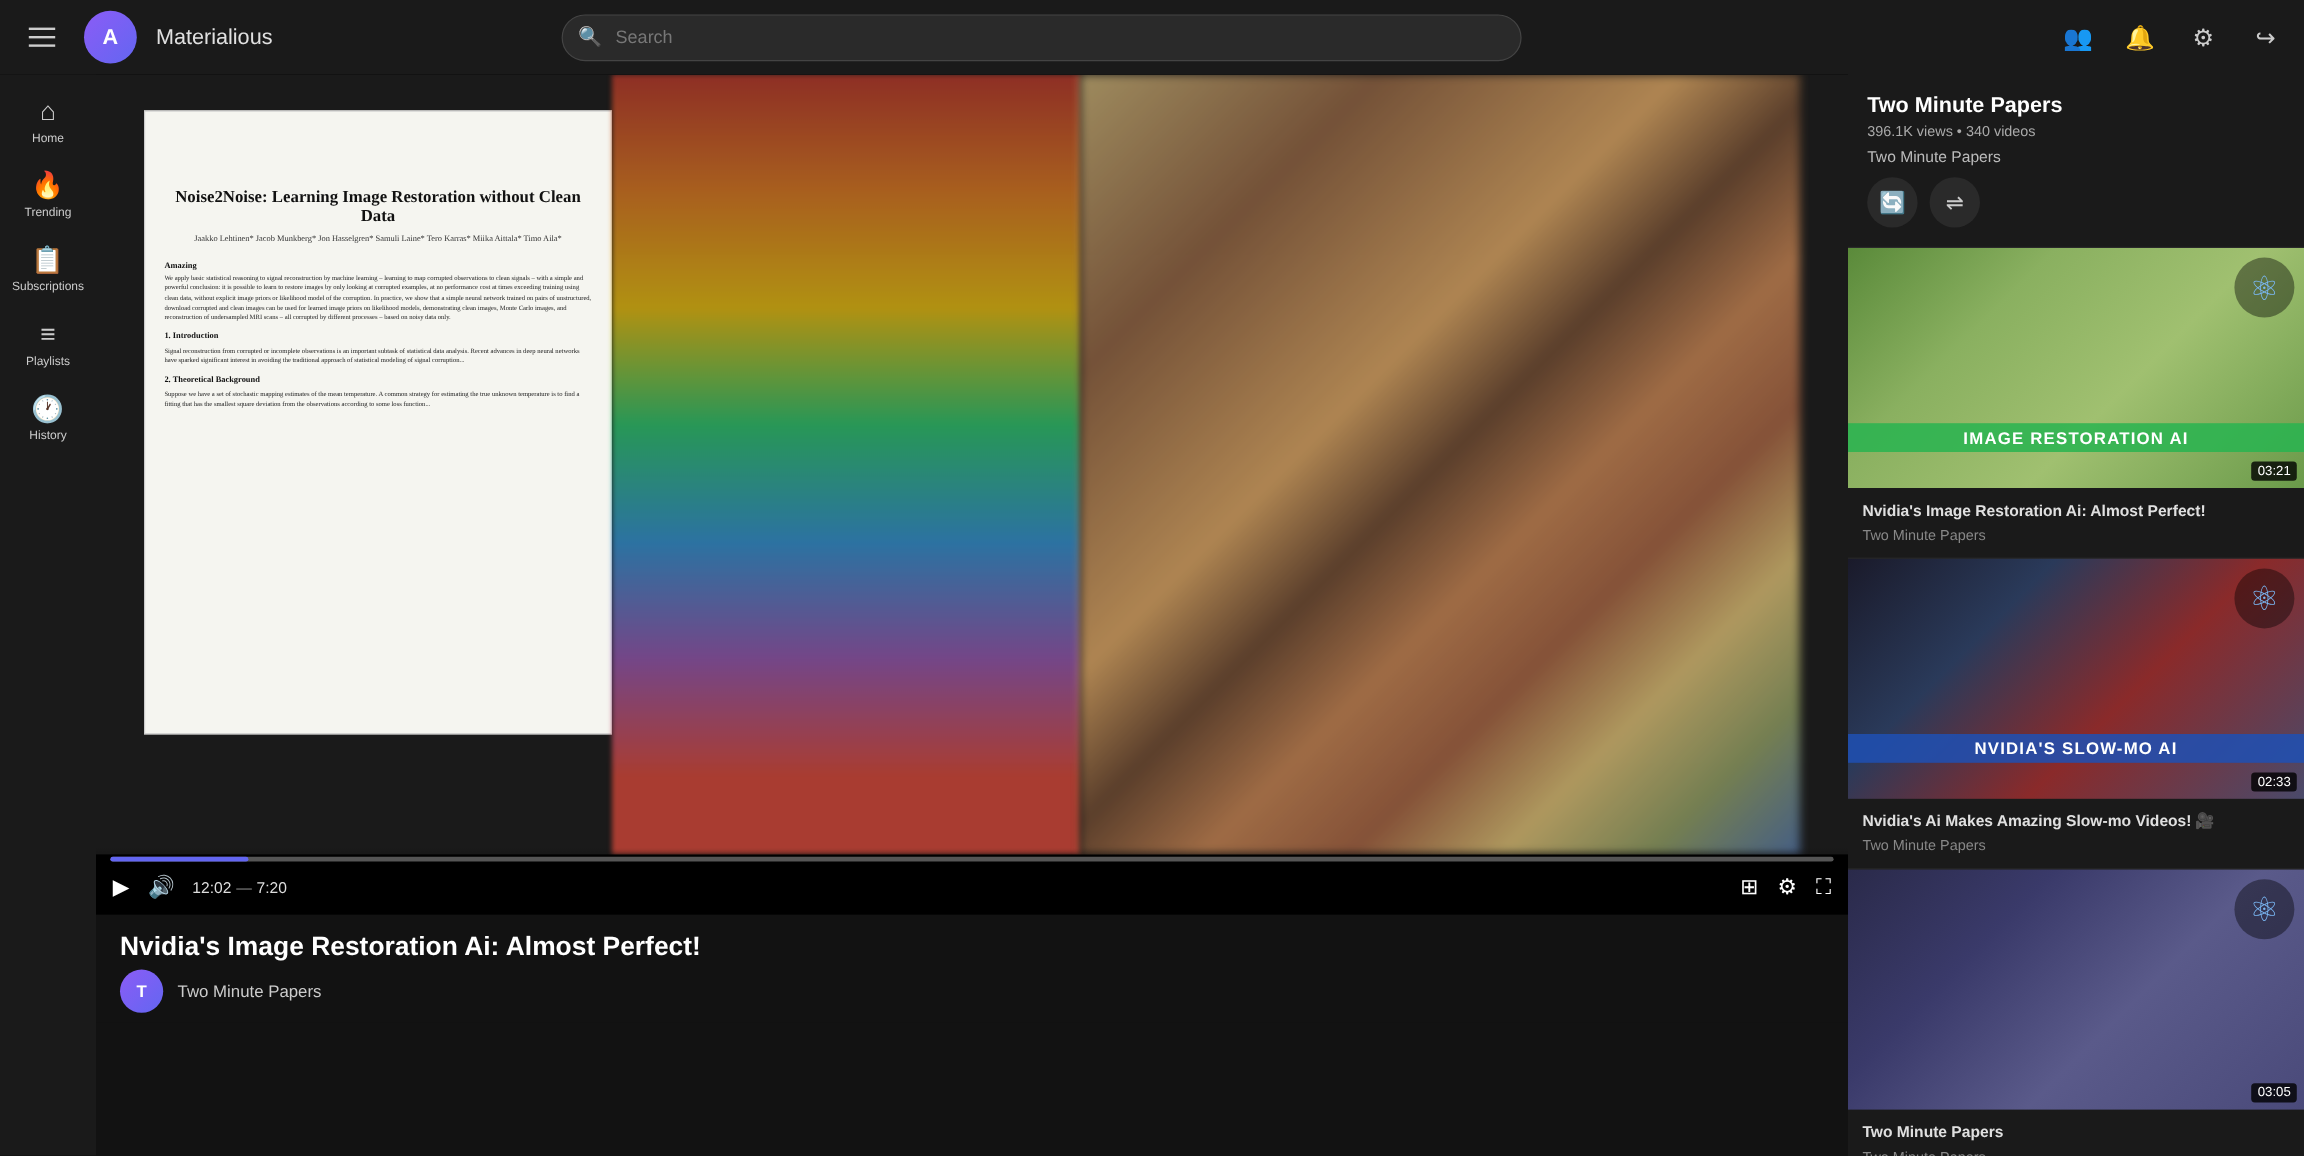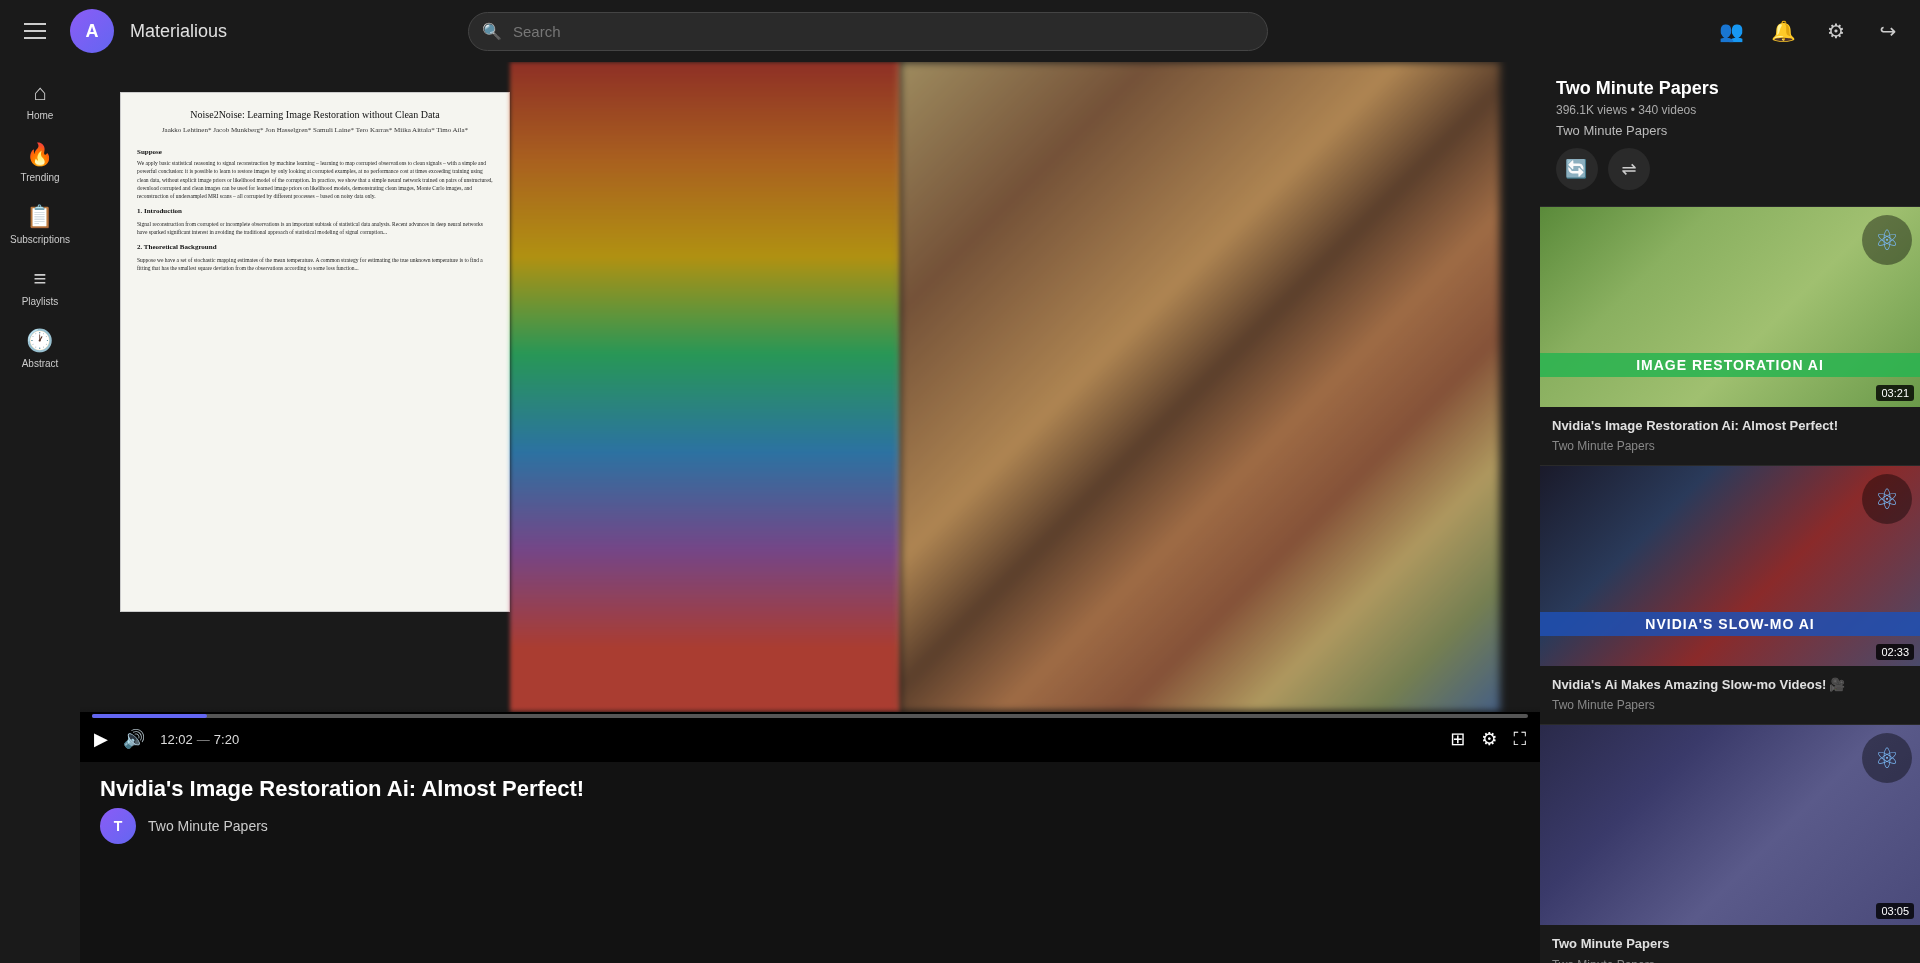--- a/index.html
+++ b/index.html
@@ -173,26 +173,27 @@
       width: 390px;
       height: 520px;
       background: #f5f5f0;
       border: 1px solid #ccc;
       display: flex;
       flex-direction: column;
       padding: 16px;
       overflow: hidden;
     }
     .paper-title-text {
-      font-size: 10px;
+      font-size: 14px;
       color: #111;
-      font-weight: normal;
+      font-weight: bold;
       text-align: center;
       margin-bottom: 6px;
       font-family: serif;
+      margin-top: 48px;
     }
     .paper-authors {
       font-size: 7px;
       color: #333;
       text-align: center;
       margin-bottom: 8px;
       font-family: serif;
     }
     .paper-body {
       font-size: 5.5px;
@@ -492,33 +493,33 @@
     <div class="sidebar-item">
       <span class="icon">📋</span>
       <span class="label">Subscriptions</span>
     </div>
     <div class="sidebar-item">
       <span class="icon">≡</span>
       <span class="label">Playlists</span>
     </div>
     <div class="sidebar-item">
       <span class="icon">🕐</span>
-      <span class="label">Abstract</span>
+      <span class="label">History</span>
     </div>
   </div>
 
   <div class="content-area">
 
     <div class="video-player-wrap">
       <div class="video-canvas">
 
         <div class="paper-img">
           <div class="paper-title-text">Noise2Noise: Learning Image Restoration without Clean Data</div>
           <div class="paper-authors">Jaakko Lehtinen* Jacob Munkberg* Jon Hasselgren* Samuli Laine* Tero Karras* Miika Aittala* Timo Aila*</div>
-          <div class="paper-section-title">Suppose</div>
+          <div class="paper-section-title">Amazing</div>
           <div class="paper-body">
             We apply basic statistical reasoning to signal reconstruction by machine learning – learning to map corrupted observations to clean signals – with a simple and powerful conclusion: it is possible to learn to restore images by only looking at corrupted examples, at no performance cost at times exceeding training using clean data, without explicit image priors or likelihood model of the corruption. In practice, we show that a simple neural network trained on pairs of unstructured, download corrupted and clean images can be used for learned image priors on likelihood models, demonstrating clean images, Monte Carlo images, and reconstruction of undersampled MRI scans – all corrupted by different processes – based on noisy data only.
 
             <div class="paper-section-title">1. Introduction</div>
             Signal reconstruction from corrupted or incomplete observations is an important subtask of statistical data analysis. Recent advances in deep neural networks have sparked significant interest in avoiding the traditional approach of statistical modeling of signal corruption...
 
             <div class="paper-section-title">2. Theoretical Background</div>
             Suppose we have a set of stochastic mapping estimates of the mean temperature. A common strategy for estimating the true unknown temperature is to find a fitting that has the smallest square deviation from the observations according to some loss function...
           </div>
         </div>

